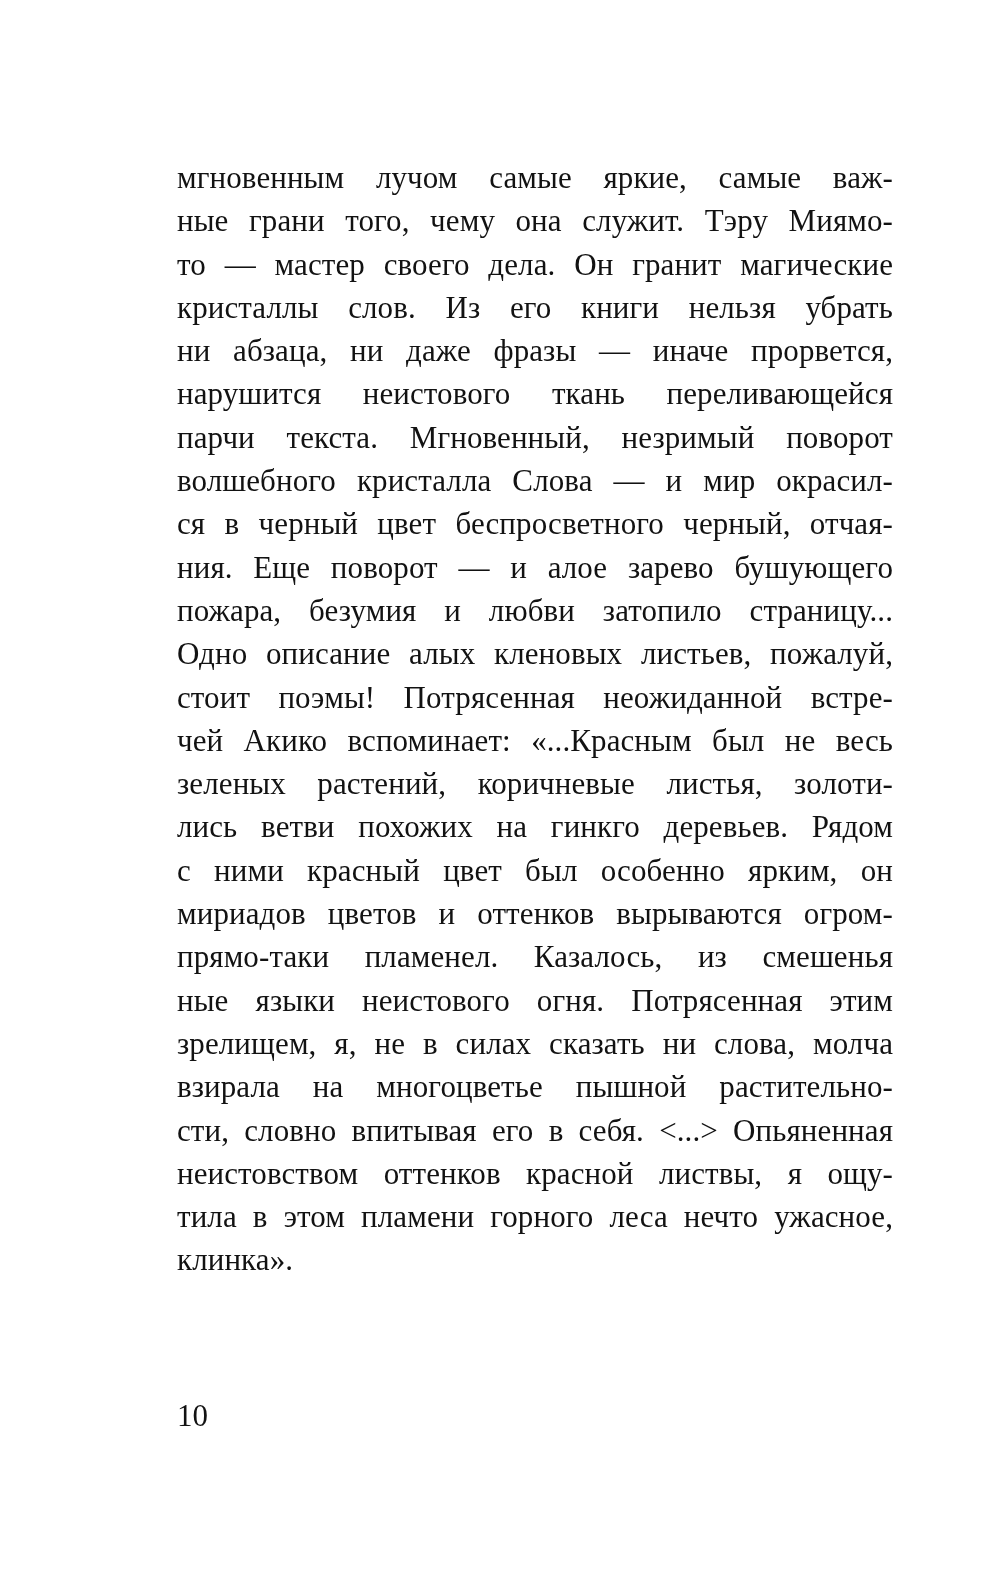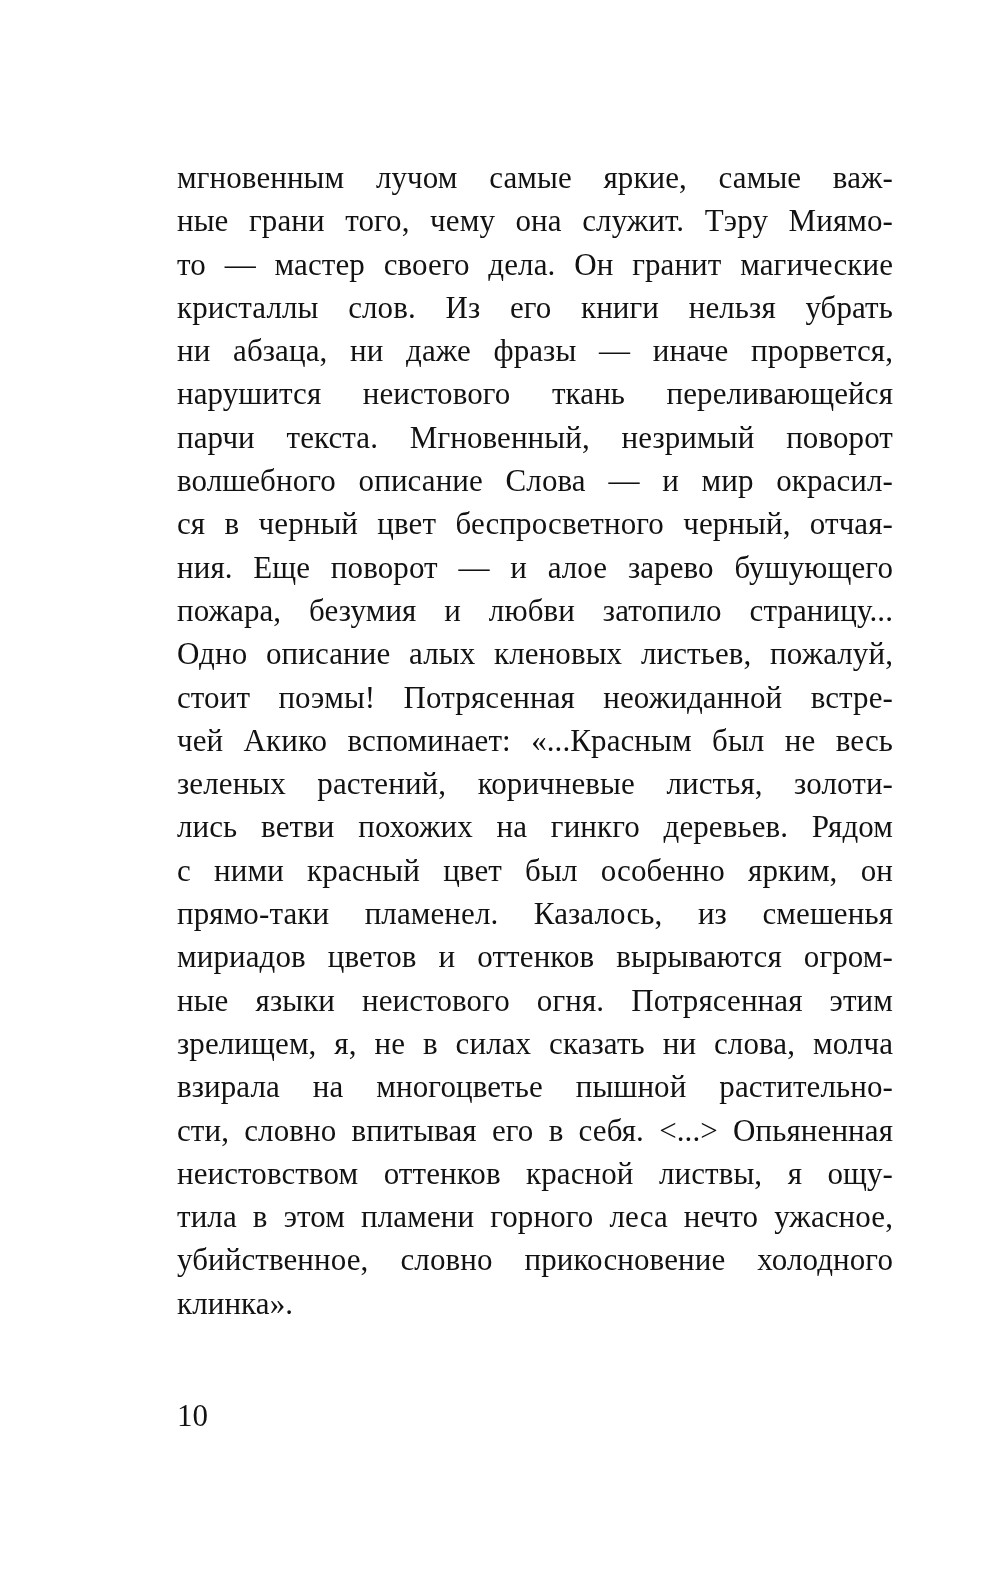--- a/index.html
+++ b/index.html
@@ -51,35 +51,34 @@
 
 <div class="page">
   <div class="text-block">
     <div class="line">мгновенным лучом самые яркие, самые важ-</div>
     <div class="line">ные грани того, чему она служит. Тэру Миямо-</div>
     <div class="line">то — мастер своего дела. Он гранит магические</div>
     <div class="line">кристаллы слов. Из его книги нельзя убрать</div>
     <div class="line">ни абзаца, ни даже фразы — иначе прорвется,</div>
     <div class="line">нарушится неистового ткань переливающейся</div>
     <div class="line">парчи текста. Мгновенный, незримый поворот</div>
-    <div class="line">волшебного описание Слова — и мир окрасил-</div>
+    <div class="line">волшебного кристалла Слова — и мир окрасил-</div>
     <div class="line">ся в черный цвет беспросветного черный, отчая-</div>
     <div class="line">ния. Еще поворот — и алое зарево бушующего</div>
     <div class="line">пожара, безумия и любви затопило страницу...</div>
     <div class="line">Одно описание алых кленовых листьев, пожалуй,</div>
     <div class="line">стоит поэмы! Потрясенная неожиданной встре-</div>
     <div class="line">чей Акико вспоминает: «...Красным был не весь</div>
     <div class="line">зеленых растений, коричневые листья, золоти-</div>
     <div class="line">лись ветви похожих на гинкго деревьев. Рядом</div>
     <div class="line">с ними красный цвет был особенно ярким, он</div>
+    <div class="line">мириадов цветов и оттенков вырываются огром-</div>
     <div class="line">прямо-таки пламенел. Казалось, из смешенья</div>
-    <div class="line">мириадов цветов и оттенков вырываются огром-</div>
     <div class="line">ные языки неистового огня. Потрясенная этим</div>
     <div class="line">зрелищем, я, не в силах сказать ни слова, молча</div>
     <div class="line">взирала на многоцветье пышной растительно-</div>
     <div class="line">сти, словно впитывая его в себя. &lt;...&gt; Опьяненная</div>
     <div class="line">неистовством оттенков красной листвы, я ощу-</div>
     <div class="line">тила в этом пламени горного леса нечто ужасное,</div>
-    <div class="line">убийственное, словно прикосновение холодного</div>
     <div class="line para-end">клинка».</div>
   </div>
   <div class="page-number">10</div>
 </div>
 
 </body></html>

